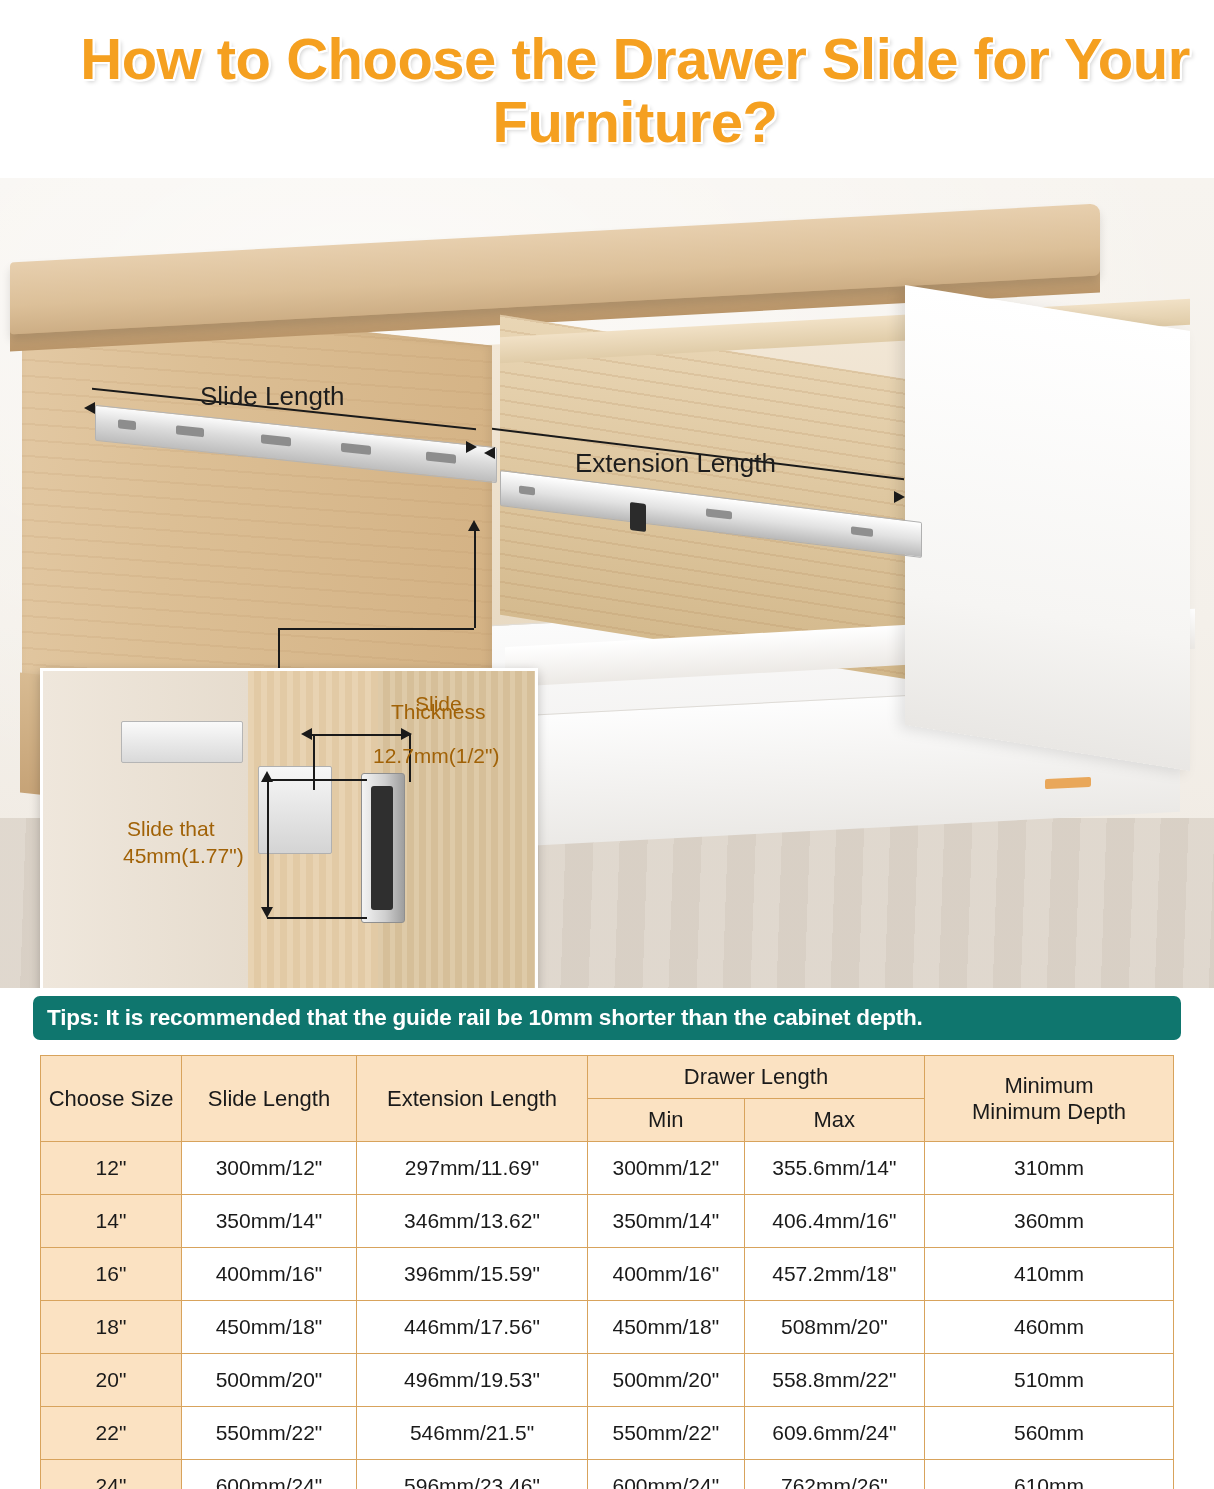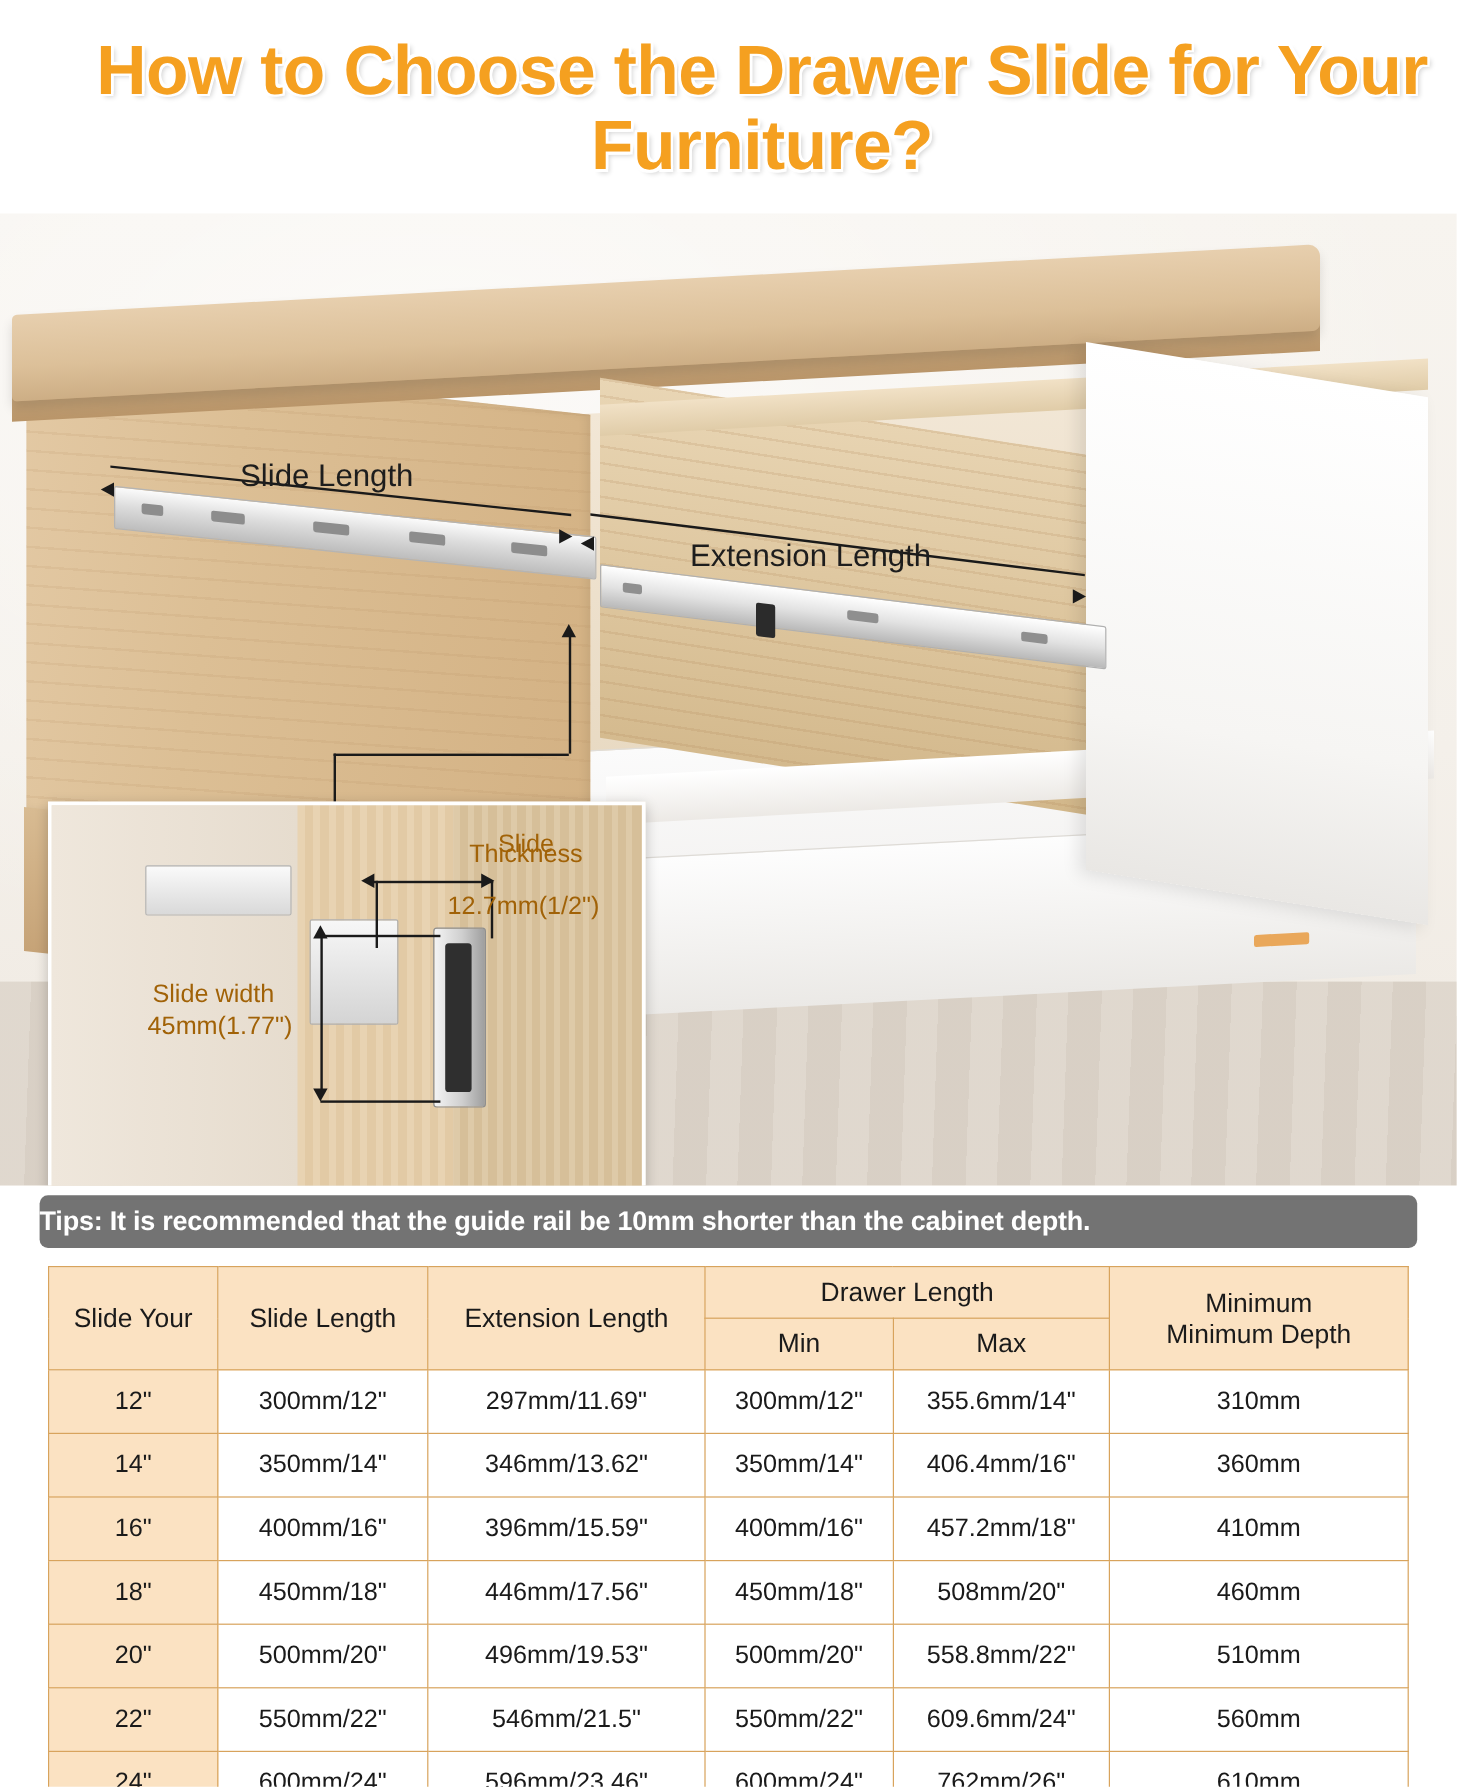--- a/index.html
+++ b/index.html
@@ -235,27 +235,28 @@
     position:absolute;
     font-size:21px; color:#a16207; text-align:center; line-height:1.25;
     white-space:nowrap;
   }
 
   
   .tips{
     position:absolute;
     left:33px; top:996px;
     width:1148px; height:44px;
-    background:#737373;
+    background:#0f766e;
     border-radius:7px;
     color:#ffffff;
     font-size:22.5px;
     font-weight:bold;
     display:flex;
     align-items:center;
+    padding-left:14px;
     box-sizing:border-box;
     letter-spacing:-0.2px;
   }
 
   
   table.spec{
     position:absolute;
     left:40px; top:1055px;
     width:1134px;
     border-collapse:collapse;
@@ -351,31 +352,31 @@
     <div class="inset-label" style="left:372px; top:20px;">Slide</div>
     <div class="inset-label" style="left:348px; top:28px;">Thickness</div>
     <div class="inset-label" style="left:330px; top:72px;">12.7mm(1/2")</div>
 
     <div class="dim-line v" style="left:224px; top:108px; height:130px;"></div>
     <div class="arrow up" style="left:218px; top:100px;"></div>
     <div class="arrow down" style="left:218px; top:236px;"></div>
     <div class="dim-line" style="left:224px; top:108px; width:100px;"></div>
     <div class="dim-line" style="left:224px; top:246px; width:100px;"></div>
 
-    <div class="inset-label" style="left:84px; top:145px;">Slide width</div>
+    <div class="inset-label" style="left:84px; top:145px;">Slide that</div>
     <div class="inset-label" style="left:80px; top:172px;">45mm(1.77")</div>
   </div>
 </div>
 
 <div class="tips">Tips: It is recommended that the guide rail be 10mm shorter than the cabinet depth.</div>
 
 <table class="spec">
   <thead>
     <tr>
-      <th rowspan="2" style="width:132px;">Slide Your</th>
+      <th rowspan="2" style="width:132px;">Choose Size</th>
       <th rowspan="2" style="width:166px;">Slide Length</th>
       <th rowspan="2" style="width:222px;">Extension Length</th>
       <th colspan="2" style="width:344px;">Drawer Length</th>
       <th rowspan="2" style="width:240px;">
         <span>Minimum</span><br>
         <span>Minimum Depth</span>
       </th>
     </tr>
     <tr>
       <th>Min</th>

